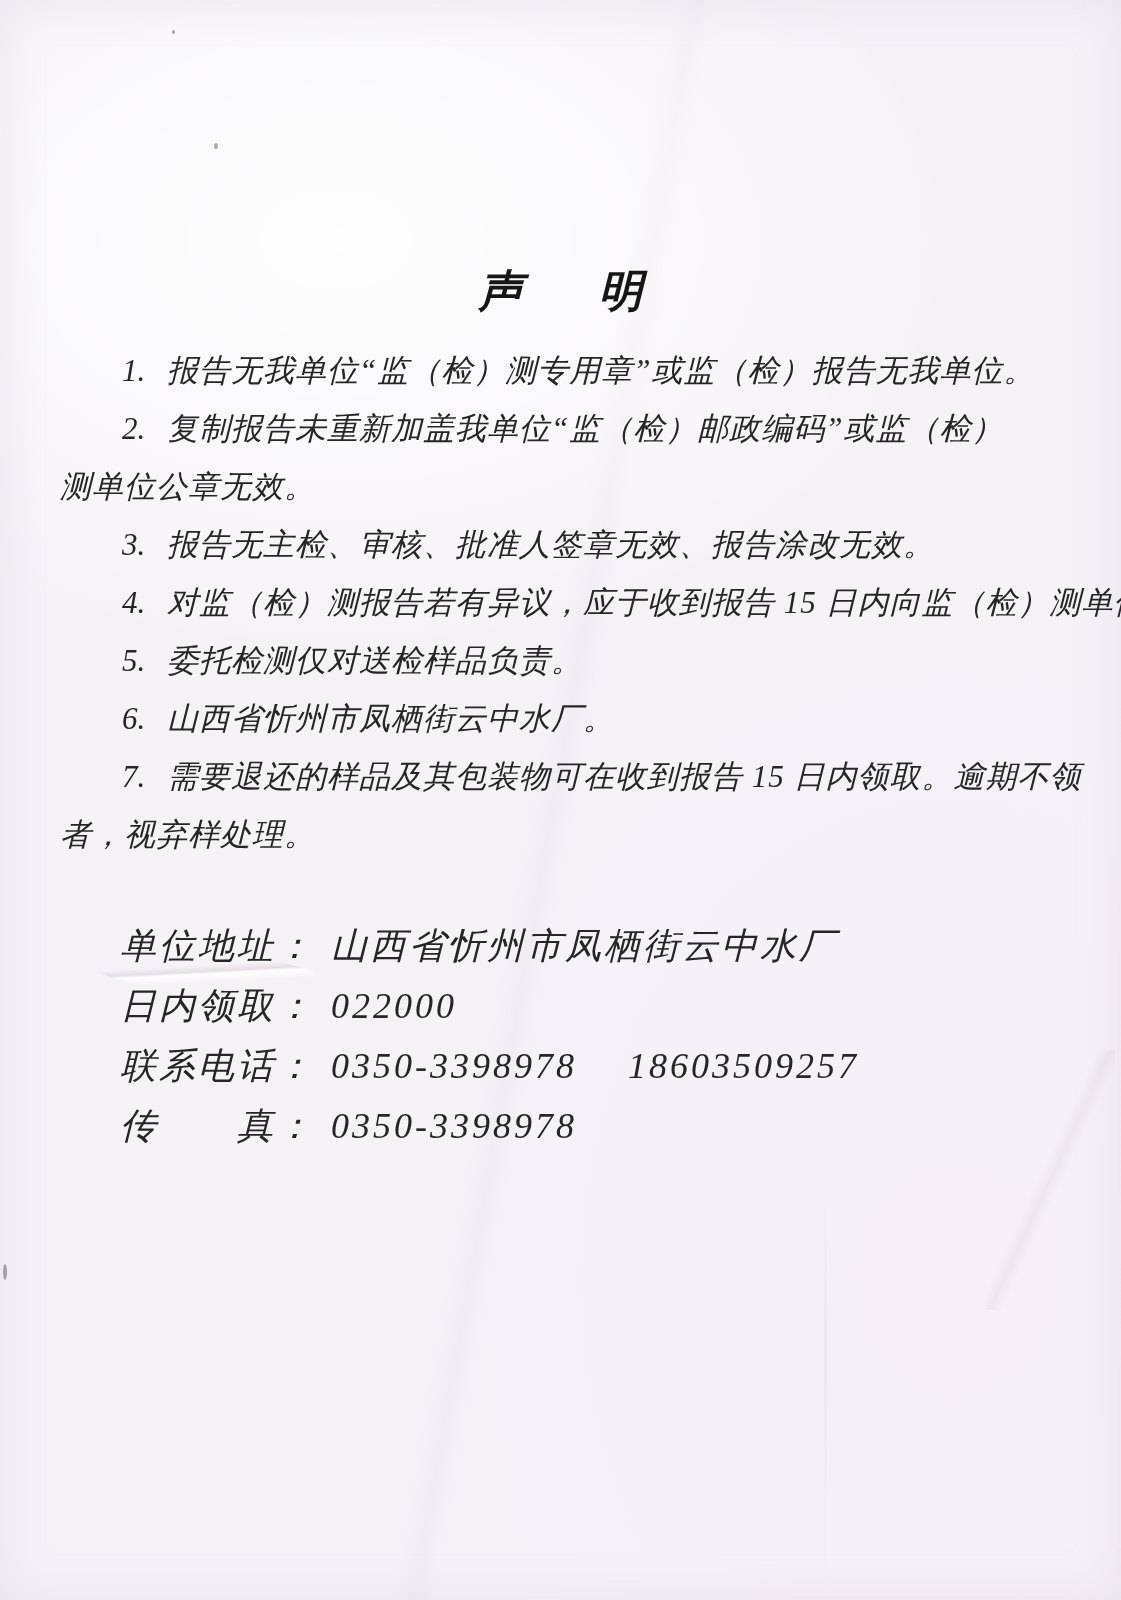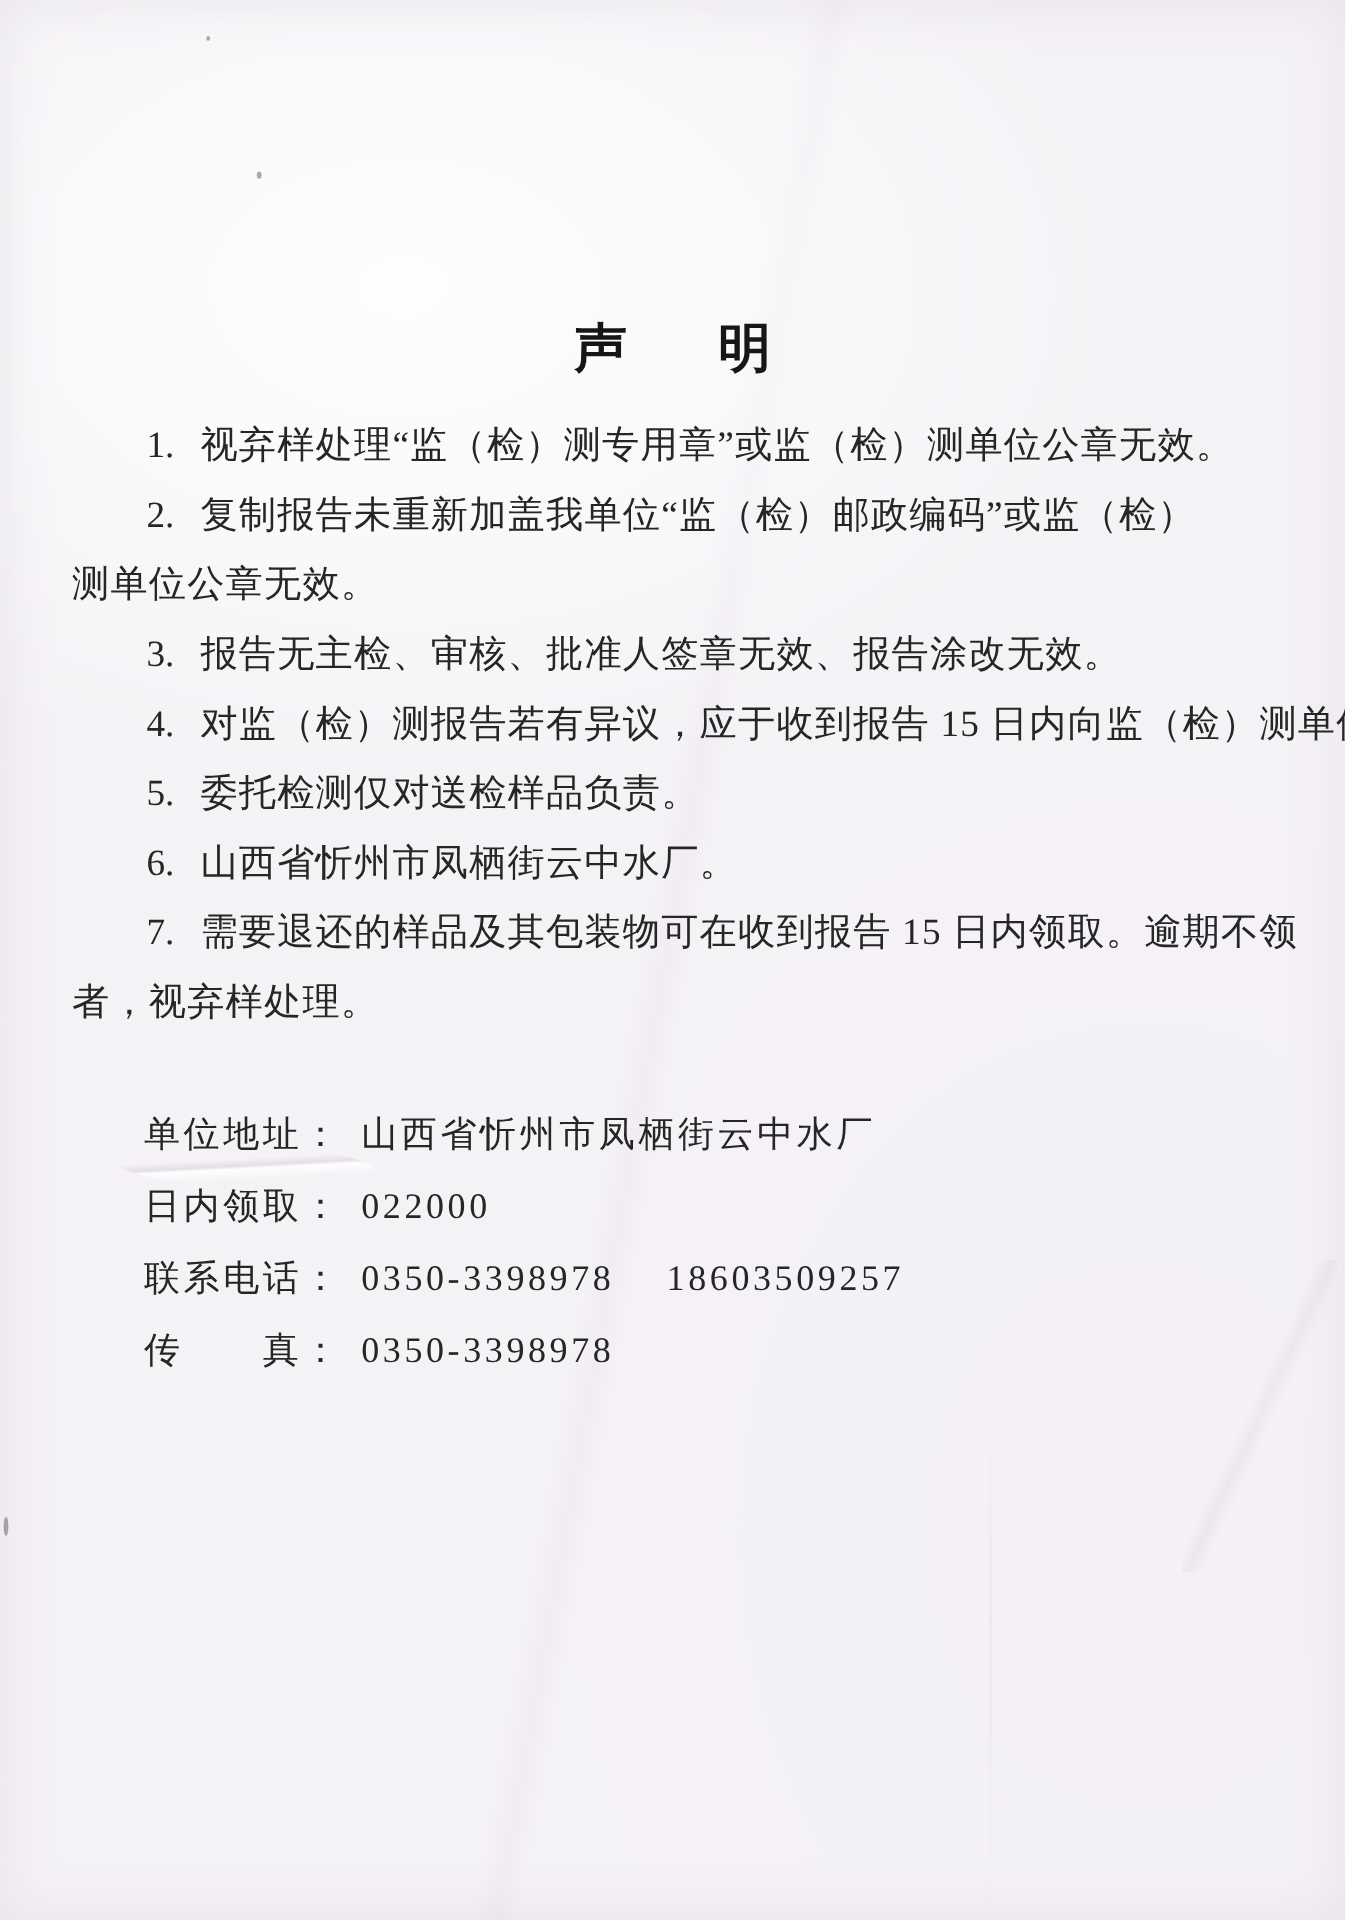--- a/index.html
+++ b/index.html
@@ -15,20 +15,21 @@
     background-color: #fcfbfd;
     background-image:
       radial-gradient(ellipse 900px 600px at 30% 15%, rgba(255,255,255,0.9), rgba(255,255,255,0) 70%),
       radial-gradient(ellipse 700px 900px at 85% 80%, rgba(244,240,246,0.8), rgba(244,240,246,0) 70%),
       linear-gradient(100deg, rgba(225,218,228,0.0) 48%, rgba(205,196,210,0.12) 49.6%, rgba(225,218,228,0.0) 51%),
       linear-gradient(0deg, rgba(238,234,240,0.5), rgba(238,234,240,0.5));
     overflow: hidden;
     font-family: "Liberation Serif", "DejaVu Serif", serif;
     color: #262626;
     box-shadow: inset 0 0 45px rgba(190,182,196,0.25);
+    font-style: italic;
   }
   .crease {
     position: absolute;
     pointer-events: none;
   }
   .crease-1 {
     left: 90px; top: 952px; width: 230px; height: 40px;
     background: linear-gradient(173deg, rgba(255,255,255,0) 40%, rgba(188,178,192,0.30) 49%, rgba(255,255,255,0.9) 53%, rgba(255,255,255,0) 66%);
     transform: rotate(4deg);
     border-radius: 50%;
@@ -78,38 +79,38 @@
   }
   .statement .num {
     display: inline-block;
     min-width: 28px;
     margin-right: 17px;
     letter-spacing: 0;
   }
   .contact {
     margin-top: 52px;
     margin-left: 120px;
-    font-size: 30px;
+    font-size: 36px;
     line-height: 60px;
     letter-spacing: 3px;
   }
   .contact .row { white-space: pre; }
   .contact .value { margin-left: 16px; }
 </style>
 </head>
 <body>
 
 <div class="paper">
 
   <h1 class="title">声　明</h1>
 
   <div class="statement">
 
     <div class="item">
-      <div class="line first"><span class="num">1.</span><span class="txt">视弃样处理“监（检）测专用章”或监（检）测单位公章无效。</span></div>
+      <div class="line first"><span class="num">1.</span><span class="txt">报告无我单位“监（检）测专用章”或监（检）报告无我单位。</span></div>
     </div>
 
     <div class="item">
       <div class="line first"><span class="num">2.</span><span class="txt">复制报告未重新加盖我单位“监（检）邮政编码”或监（检）</span></div>
       <div class="line"><span class="txt">测单位公章无效。</span></div>
     </div>
 
     <div class="item">
       <div class="line first"><span class="num">3.</span><span class="txt">报告无主检、审核、批准人签章无效、报告涂改无效。</span></div>
     </div>

